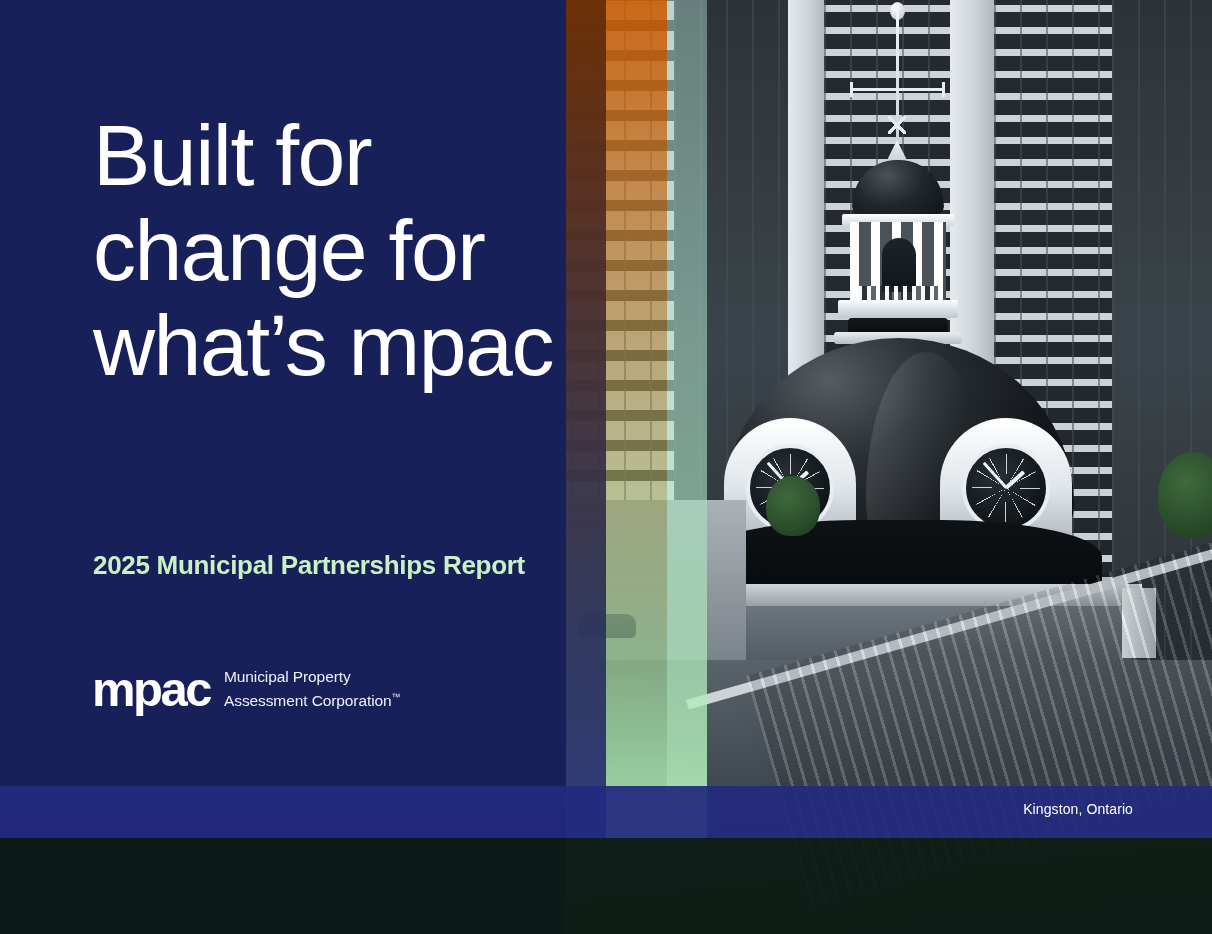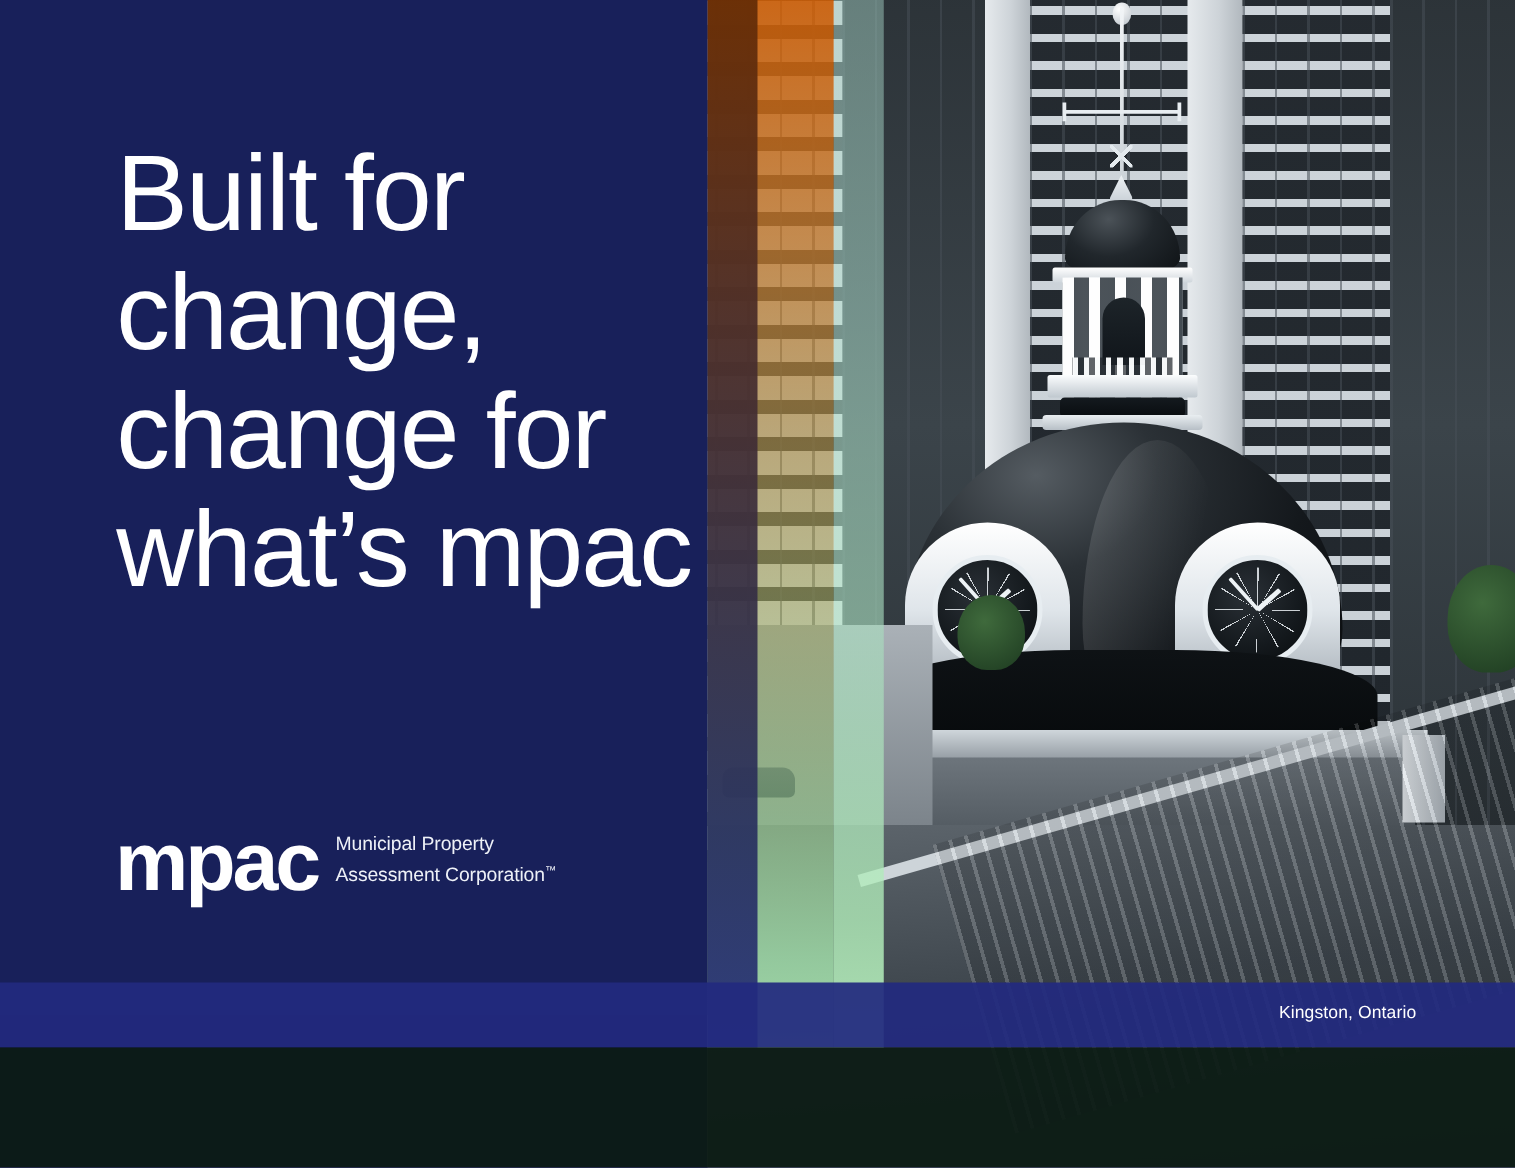--- a/index.html
+++ b/index.html
@@ -272,21 +272,21 @@
   .headline .ln { display:block; white-space:nowrap; }
 
   .subtitle {
     position:absolute; left:93px; top:550px;
     font-size:26px; font-weight:700; letter-spacing:-0.3px;
     color:#c9f1c3;
   }
 
   .logo { position:absolute; left:92px; top:666px; display:flex; align-items:center; }
   .wordmark {
-    font-size:66px; font-weight:700; color:#ffffff;
+    font-size:49px; font-weight:700; color:#ffffff;
     letter-spacing:-2.5px; line-height:46px;
     font-family:"Liberation Sans", sans-serif;
   }
   .logo-tag {
     margin-left:14px; color:#eef1f7; font-size:15.5px; line-height:20px;
     font-weight:400; letter-spacing:-0.1px;
   }
   .logo-tag .tm { font-size:9px; vertical-align:super; }
 
   
@@ -389,25 +389,25 @@
   </div>
 
   <div class="strip strip-orange"></div>
   <div class="strip strip-teal"></div>
   <div class="strip-dark"></div>
 
   <div class="panel">
 
     <div class="headline">
       <span class="ln">Built for</span>
-      <span class="ln">change,</span>
       <span class="ln">change for</span>
       <span class="ln">what’s mpac</span>
     </div>
 
+    <div class="subtitle">2025 Municipal Partnerships Report</div>
 
     <div class="logo">
       <span class="wordmark">mpac</span>
       <span class="logo-tag">
         <span>Municipal Property</span><br>
         <span>Assessment Corporation</span><span class="tm">™</span>
       </span>
     </div>
   </div>
 

